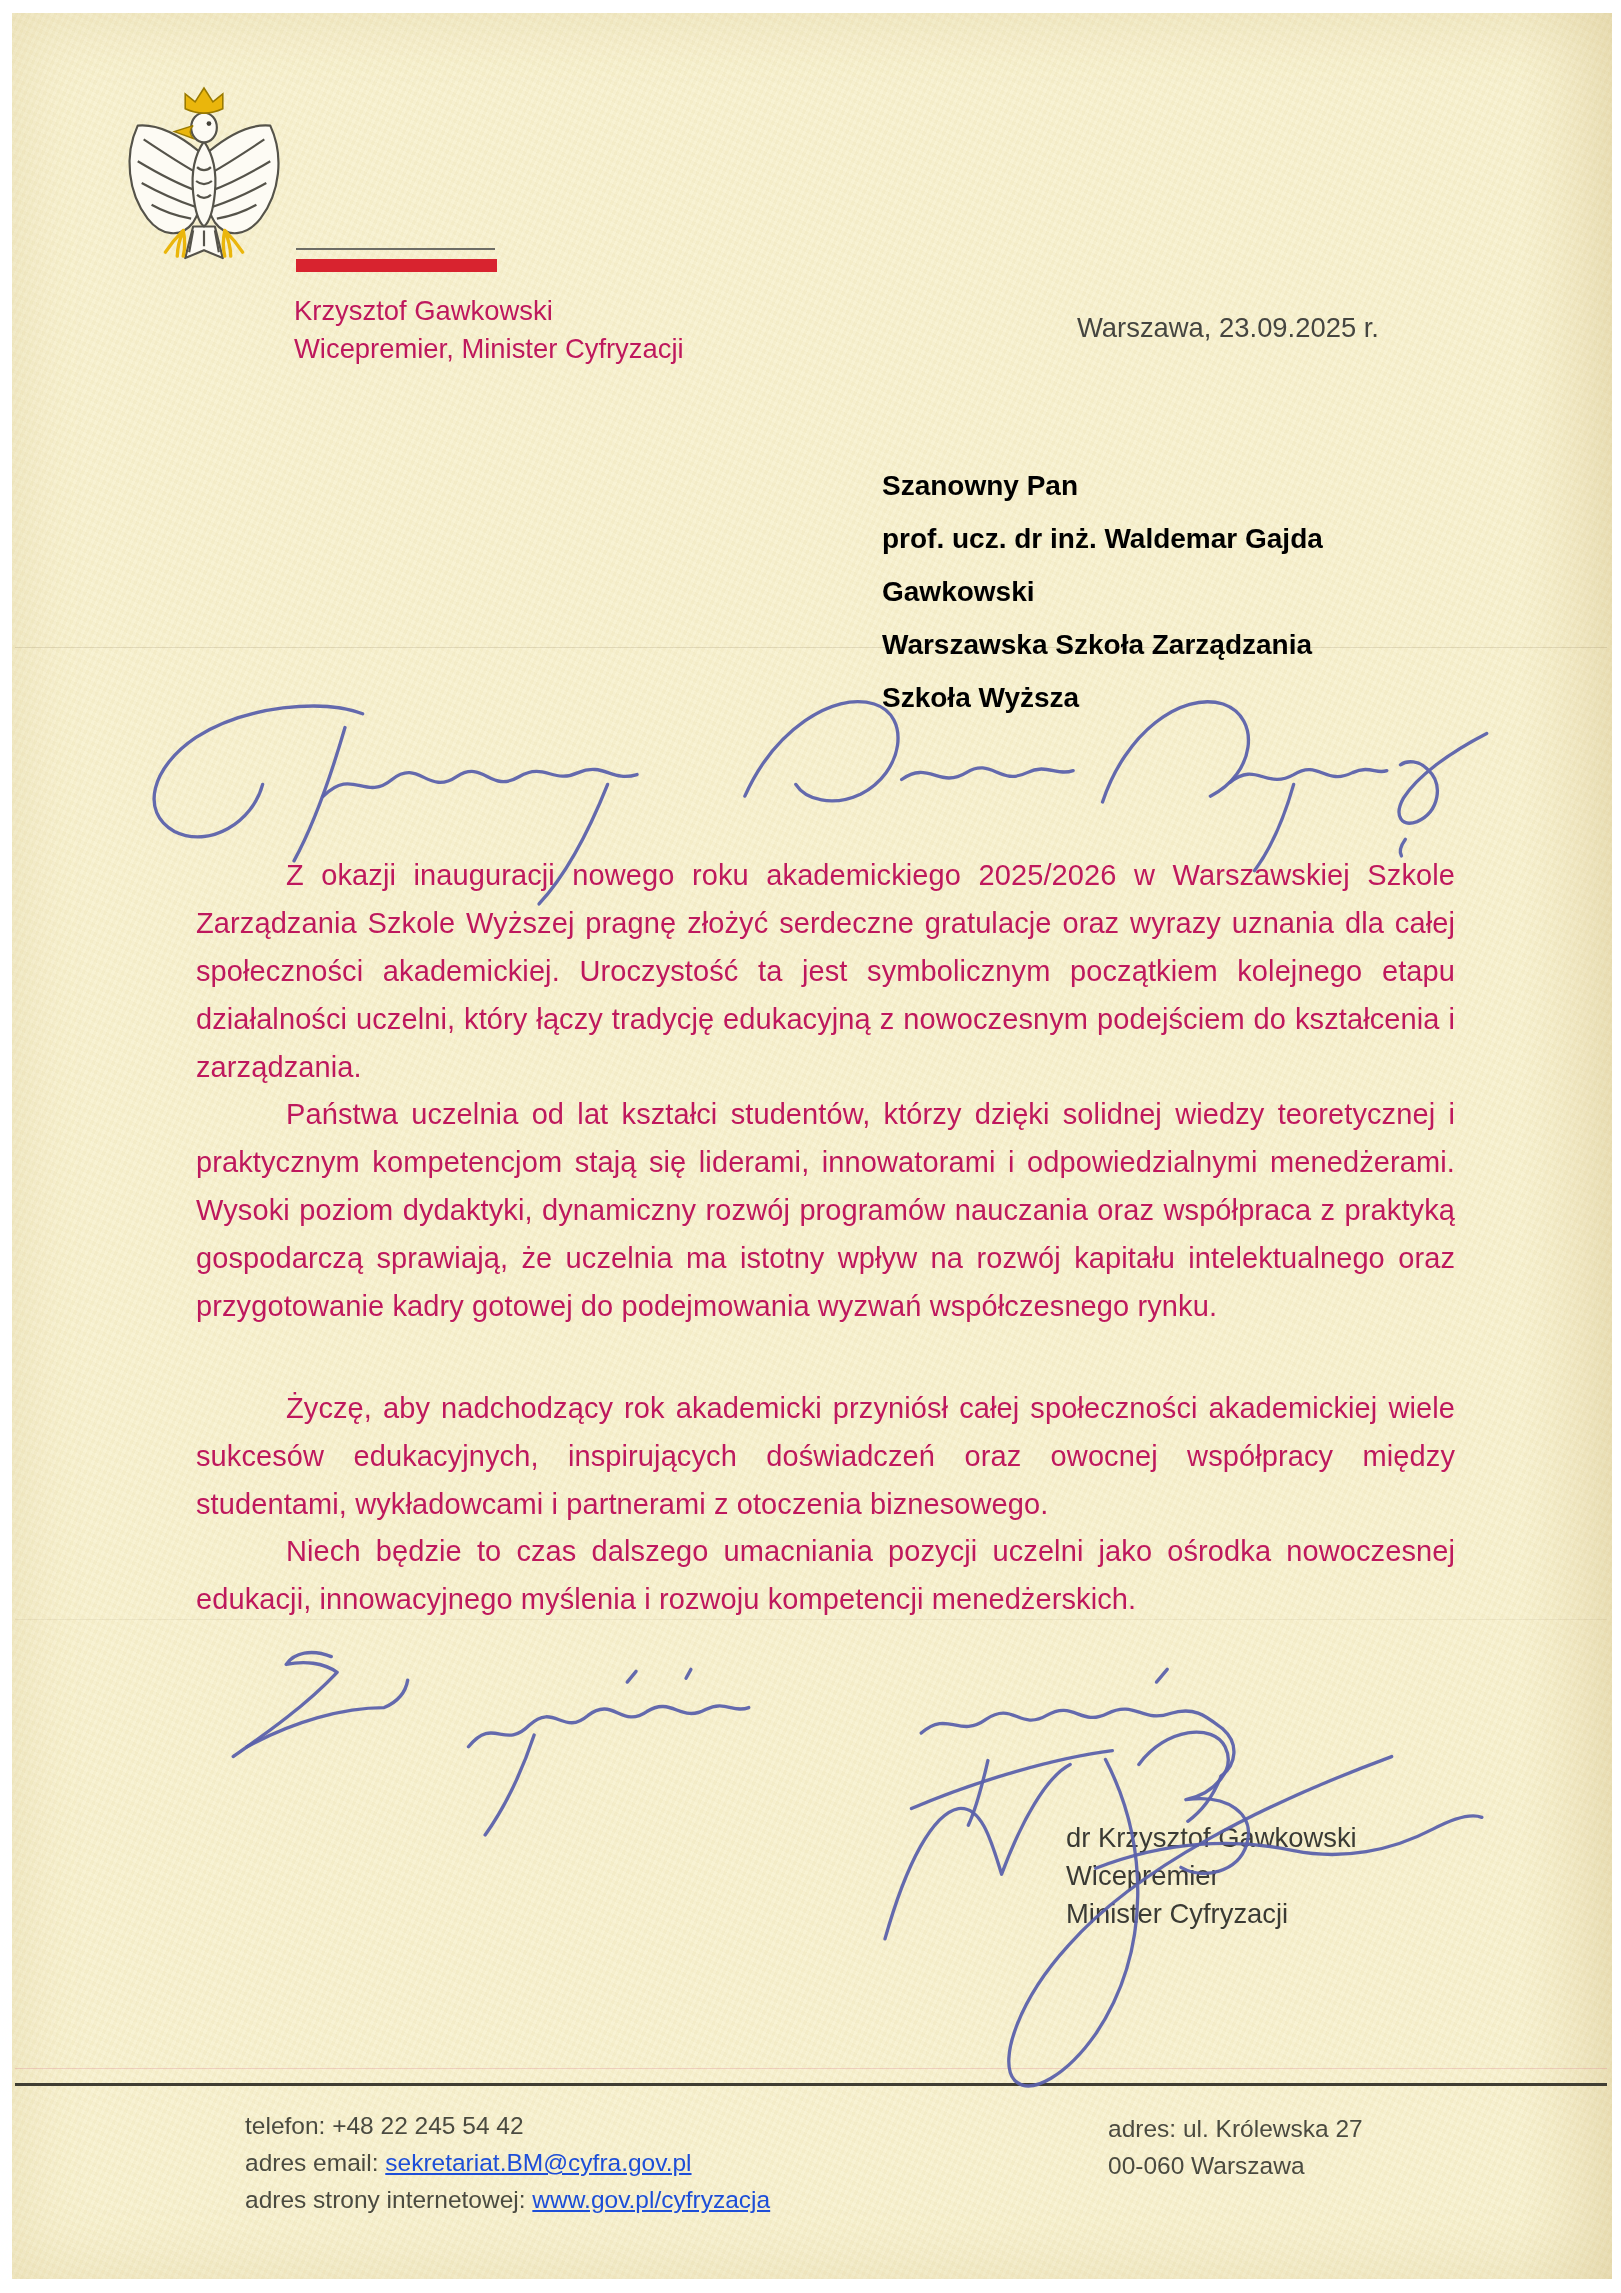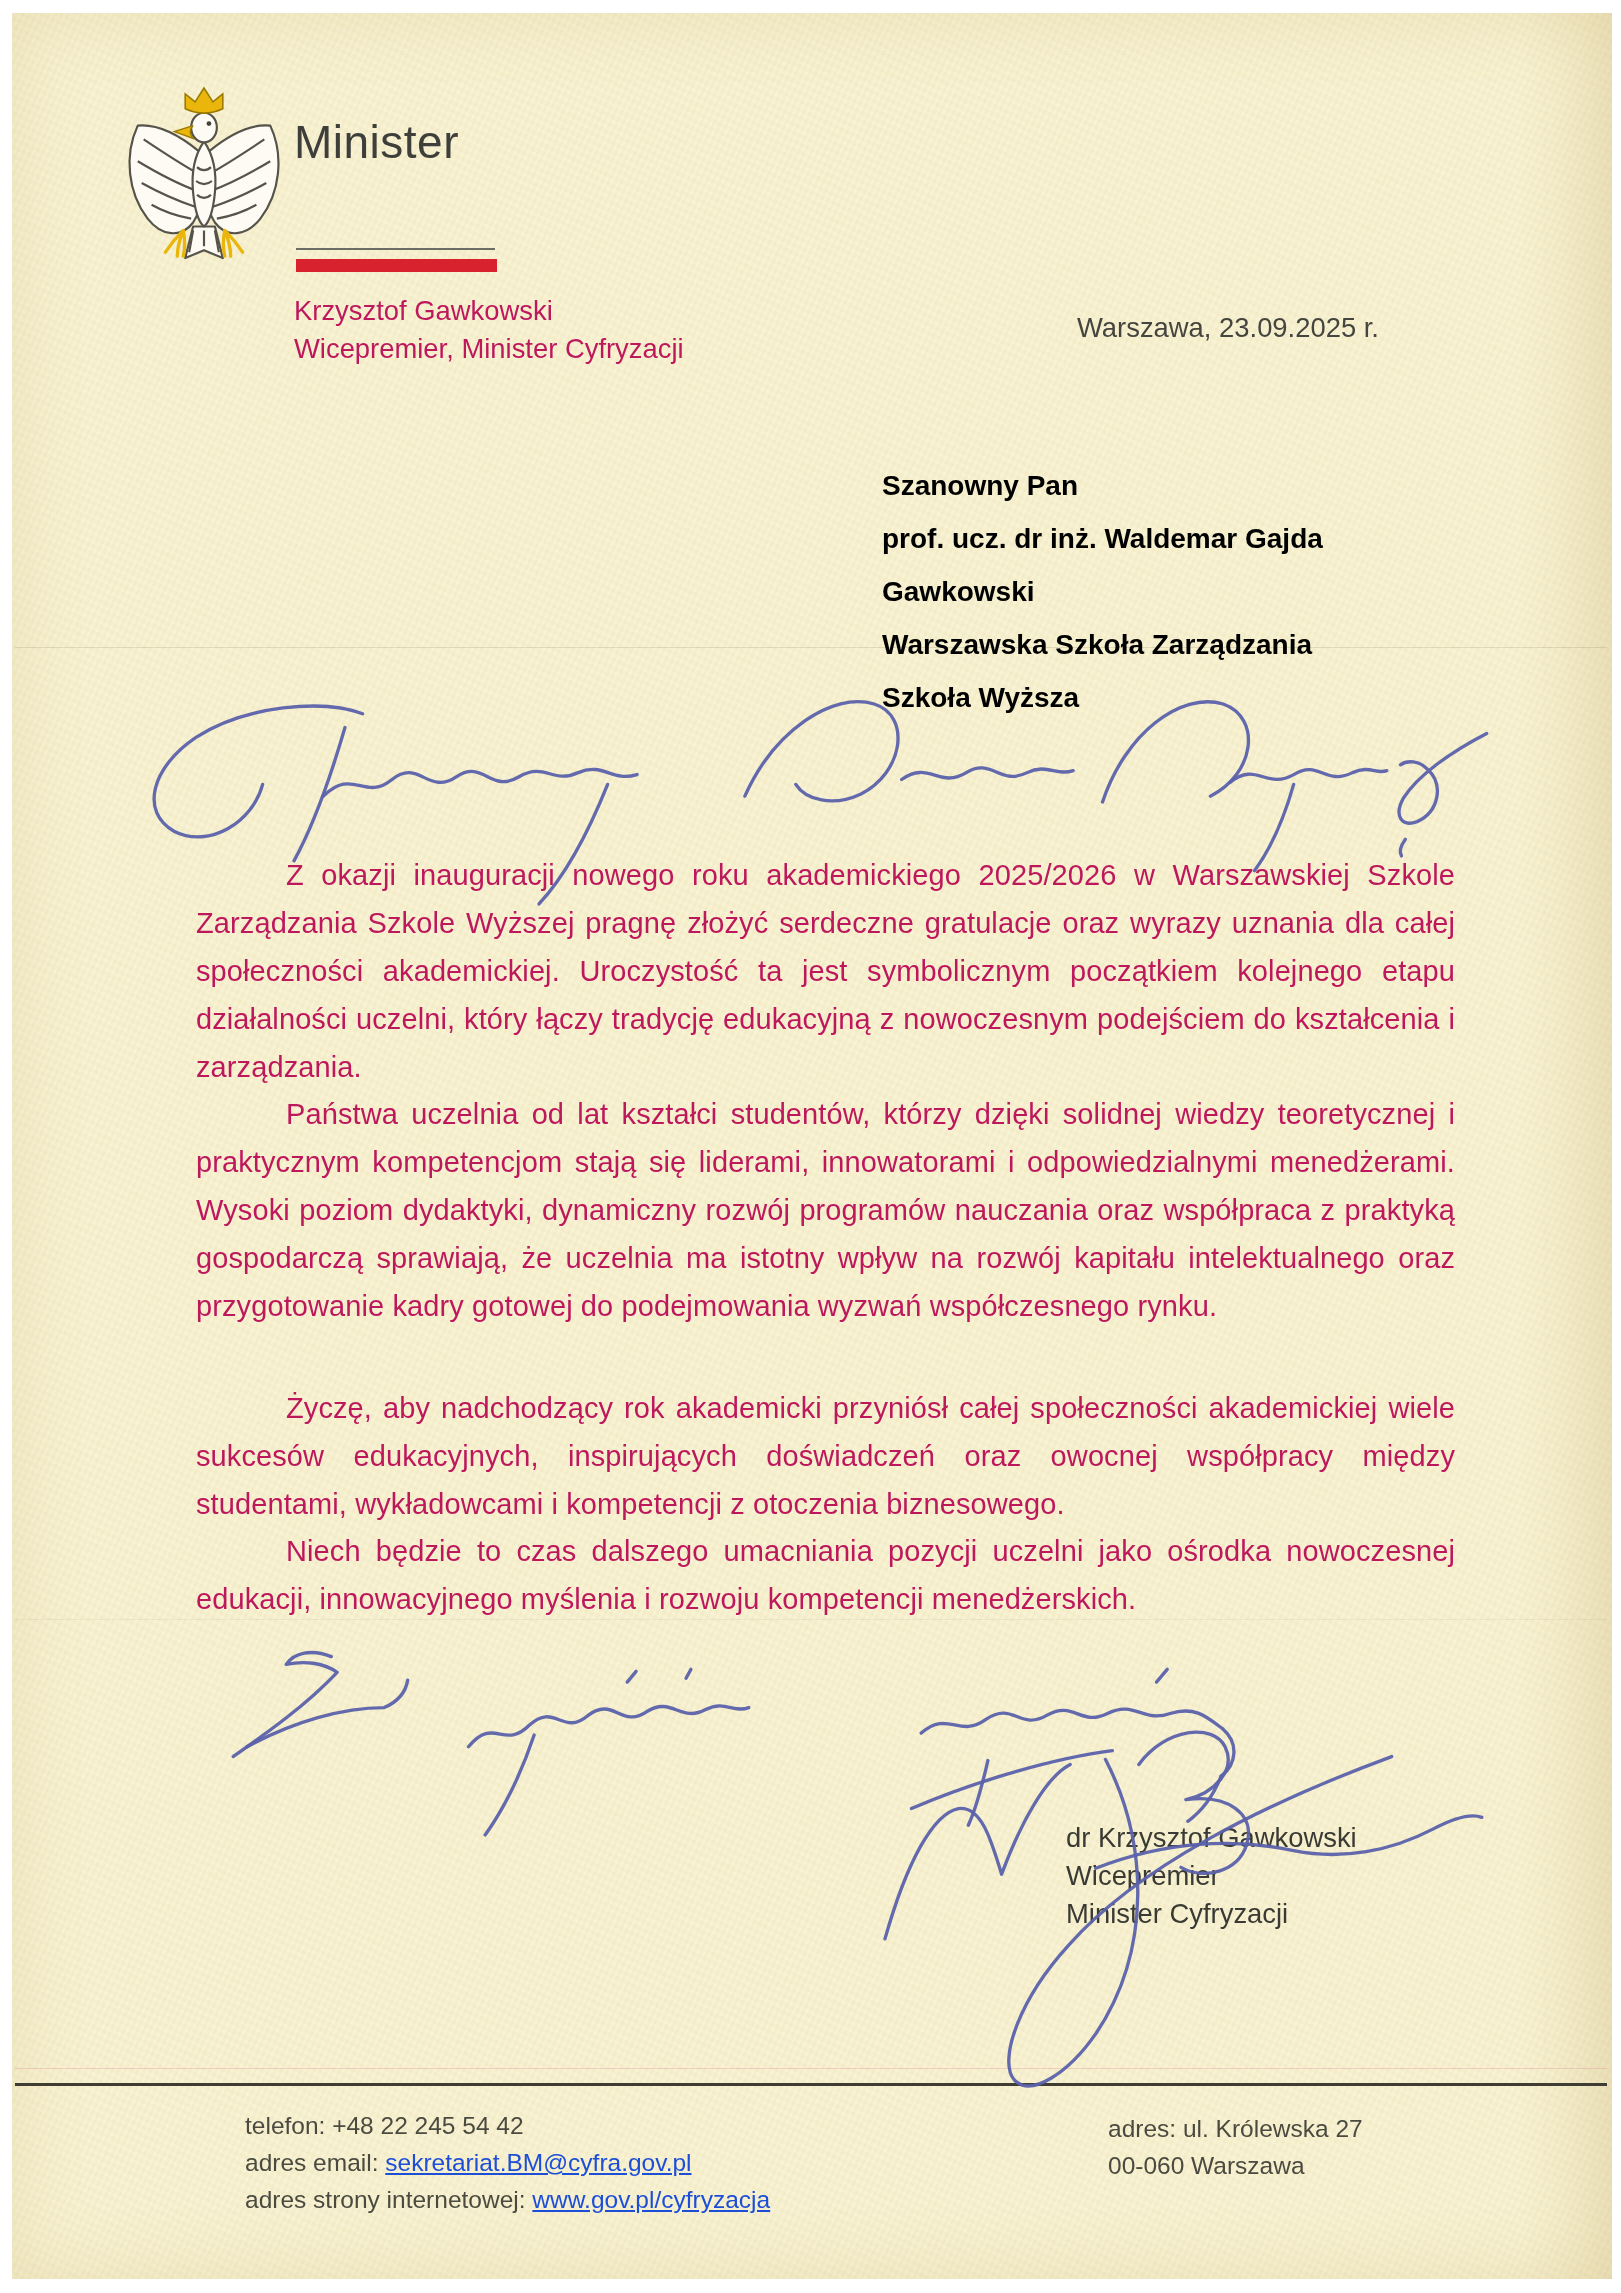--- a/index.html
+++ b/index.html
@@ -92,42 +92,41 @@
     <path d="M80,44 L61,50 L80,57 C76,52 76,48 80,44 Z" fill="#eab60c" stroke="#9a7a00" stroke-width="1.4"></path>
     <circle cx="96" cy="42" r="2.4" fill="#44423a"></circle>
     <path d="M72,27 L72,12 L82,20 L91,6 L100,20 L110,12 L110,27 C97,33 85,33 72,27 Z" fill="#eab60c" stroke="#9a7a00" stroke-width="1.6"></path>
     <g stroke="#eab60c" stroke-width="3.4" fill="none" stroke-linecap="round">
       <path d="M70,150 C62,158 56,166 52,172 M70,150 C66,160 64,168 64,176 M70,150 C72,160 72,168 70,176"></path>
       <path d="M112,150 C120,158 126,166 130,172 M112,150 C116,160 118,168 118,176 M112,150 C110,160 110,168 112,176"></path>
     </g>
   </svg>
 
   <div class="abs ministry-name">
-    <div>Minister</div>
   </div>
   <div class="abs flag-line"></div>
   <div class="abs flag-bar"></div>
 
   <div class="abs sender">
     <div>Krzysztof Gawkowski</div>
     <div>Wicepremier, Minister Cyfryzacji</div>
   </div>
   <div class="abs dateline">Warszawa, 23.09.2025 r.</div>
 
   <div class="abs recipient">
     <div>Szanowny Pan</div>
     <div>prof. ucz. dr inż. Waldemar Gajda</div>
     <div>Gawkowski</div>
     <div>Warszawska Szkoła Zarządzania</div>
     <div>Szkoła Wyższa</div>
   </div>
 
   <p class="abs para p1">Z okazji inauguracji nowego roku akademickiego 2025/2026 w Warszawskiej Szkole Zarządzania Szkole Wyższej pragnę złożyć serdeczne gratulacje oraz wyrazy uznania dla całej społeczności akademickiej. Uroczystość ta jest symbolicznym początkiem kolejnego etapu działalności uczelni, który łączy tradycję edukacyjną z nowoczesnym podejściem do kształcenia i zarządzania.</p>
   <p class="abs para p2">Państwa uczelnia od lat kształci studentów, którzy dzięki solidnej wiedzy teoretycznej i praktycznym kompetencjom stają się liderami, innowatorami i odpowiedzialnymi menedżerami. Wysoki poziom dydaktyki, dynamiczny rozwój programów nauczania oraz współpraca z praktyką gospodarczą sprawiają, że uczelnia ma istotny wpływ na rozwój kapitału intelektualnego oraz przygotowanie kadry gotowej do podejmowania wyzwań współczesnego rynku.</p>
-  <p class="abs para p3">Życzę, aby nadchodzący rok akademicki przyniósł całej społeczności akademickiej wiele sukcesów edukacyjnych, inspirujących doświadczeń oraz owocnej współpracy między studentami, wykładowcami i kompetencji z otoczenia biznesowego.</p>
+  <p class="abs para p3">Życzę, aby nadchodzący rok akademicki przyniósł całej społeczności akademickiej wiele sukcesów edukacyjnych, inspirujących doświadczeń oraz owocnej współpracy między studentami, wykładowcami i partnerami z otoczenia biznesowego.</p>
   <p class="abs para p4">Niech będzie to czas dalszego umacniania pozycji uczelni jako ośrodka nowoczesnej edukacji, innowacyjnego myślenia i rozwoju kompetencji menedżerskich.</p>
 
   <div class="abs sig-block">
     <div>dr Krzysztof Gawkowski</div>
     <div>Wicepremier</div>
     <div>Minister Cyfryzacji</div>
   </div>
 
   <svg class="ink" width="1621" height="2294" viewBox="0 0 1654 2340" aria-hidden="true">
 

